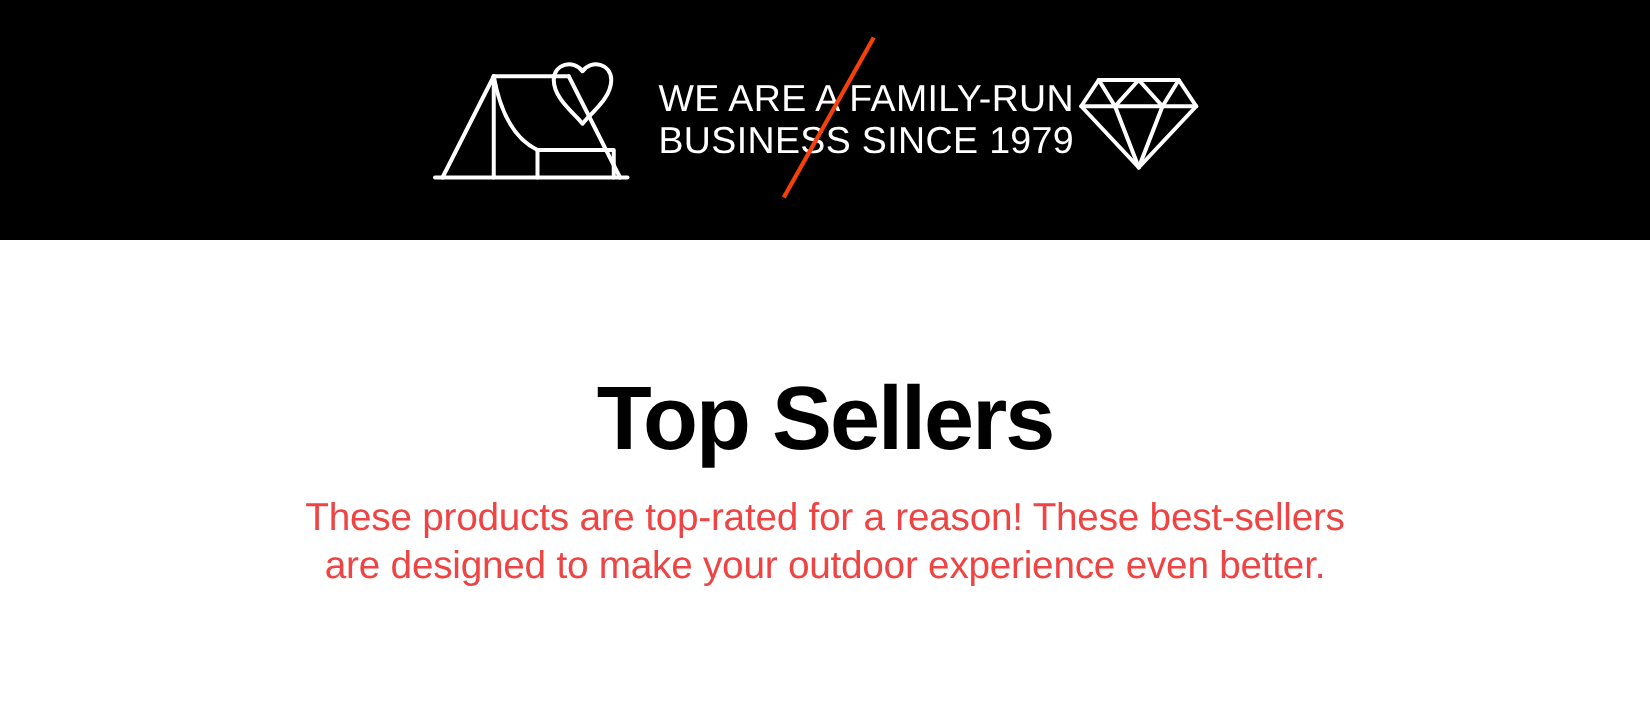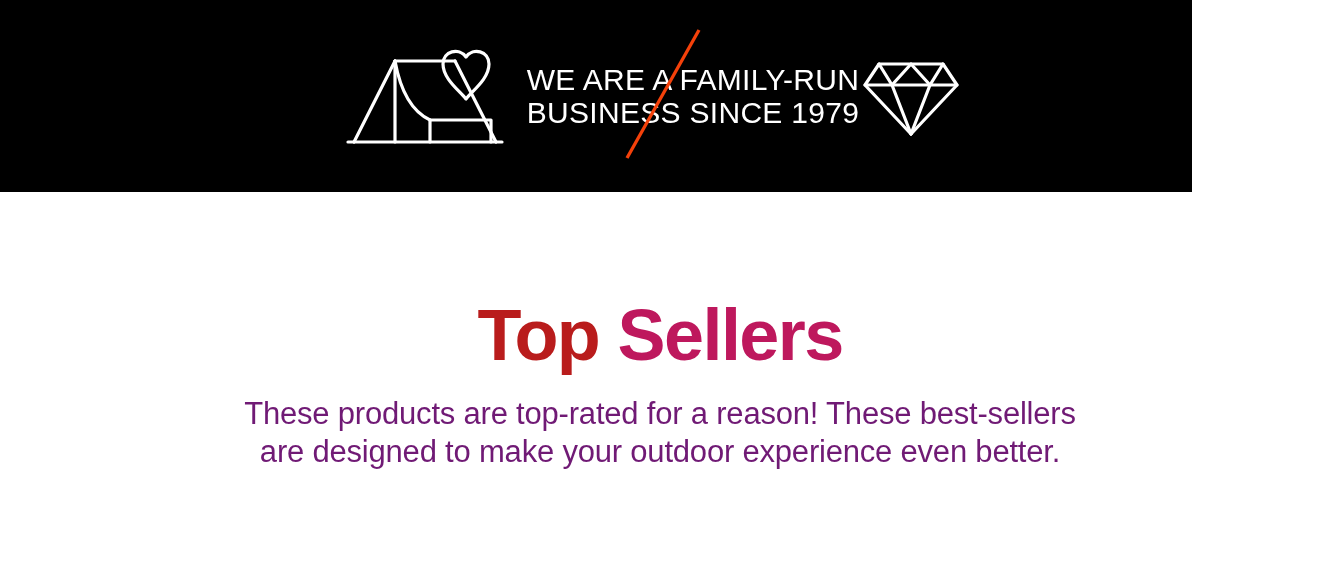--- a/index.html
+++ b/index.html
@@ -11,21 +11,21 @@
     width: 1320px;
     height: 568px;
     background: #ffffff;
     font-family: "Liberation Sans", sans-serif;
     overflow: hidden;
   }
 
   
   .trust-banner {
     position: relative;
-    width: 1192px;
+    width: 1320px;
     height: 192px;
     background: #000000;
     overflow: hidden;
   }
 
   .trust-items {
     position: absolute;
     left: 0;
     top: 0;
     width: 1320px;
@@ -94,35 +94,35 @@
     padding-top: 104px;
     font-family: "Liberation Sans", sans-serif;
     font-size: 72px;
     line-height: 78px;
     font-weight: 700;
     letter-spacing: -1.6px;
     color: #111111;
   }
 
   .section-heading .accent {
-    color: #b91c1c;
+    color: #000000;
   }
 
   .section-heading .rest {
-    color: #be185d;
+    color: #000000;
   }
 
   .section-subtitle {
     margin: 0;
     padding-top: 21px;
     font-family: "Liberation Sans", sans-serif;
     font-size: 31px;
     line-height: 38px;
     font-weight: 400;
-    color: #701a75;
+    color: #ef4444;
     letter-spacing: -0.2px;
     white-space: pre-line;
   }
 </style>
 </head>
 <body>
 
 <div class="trust-banner">
 
   <div class="trust-items">

